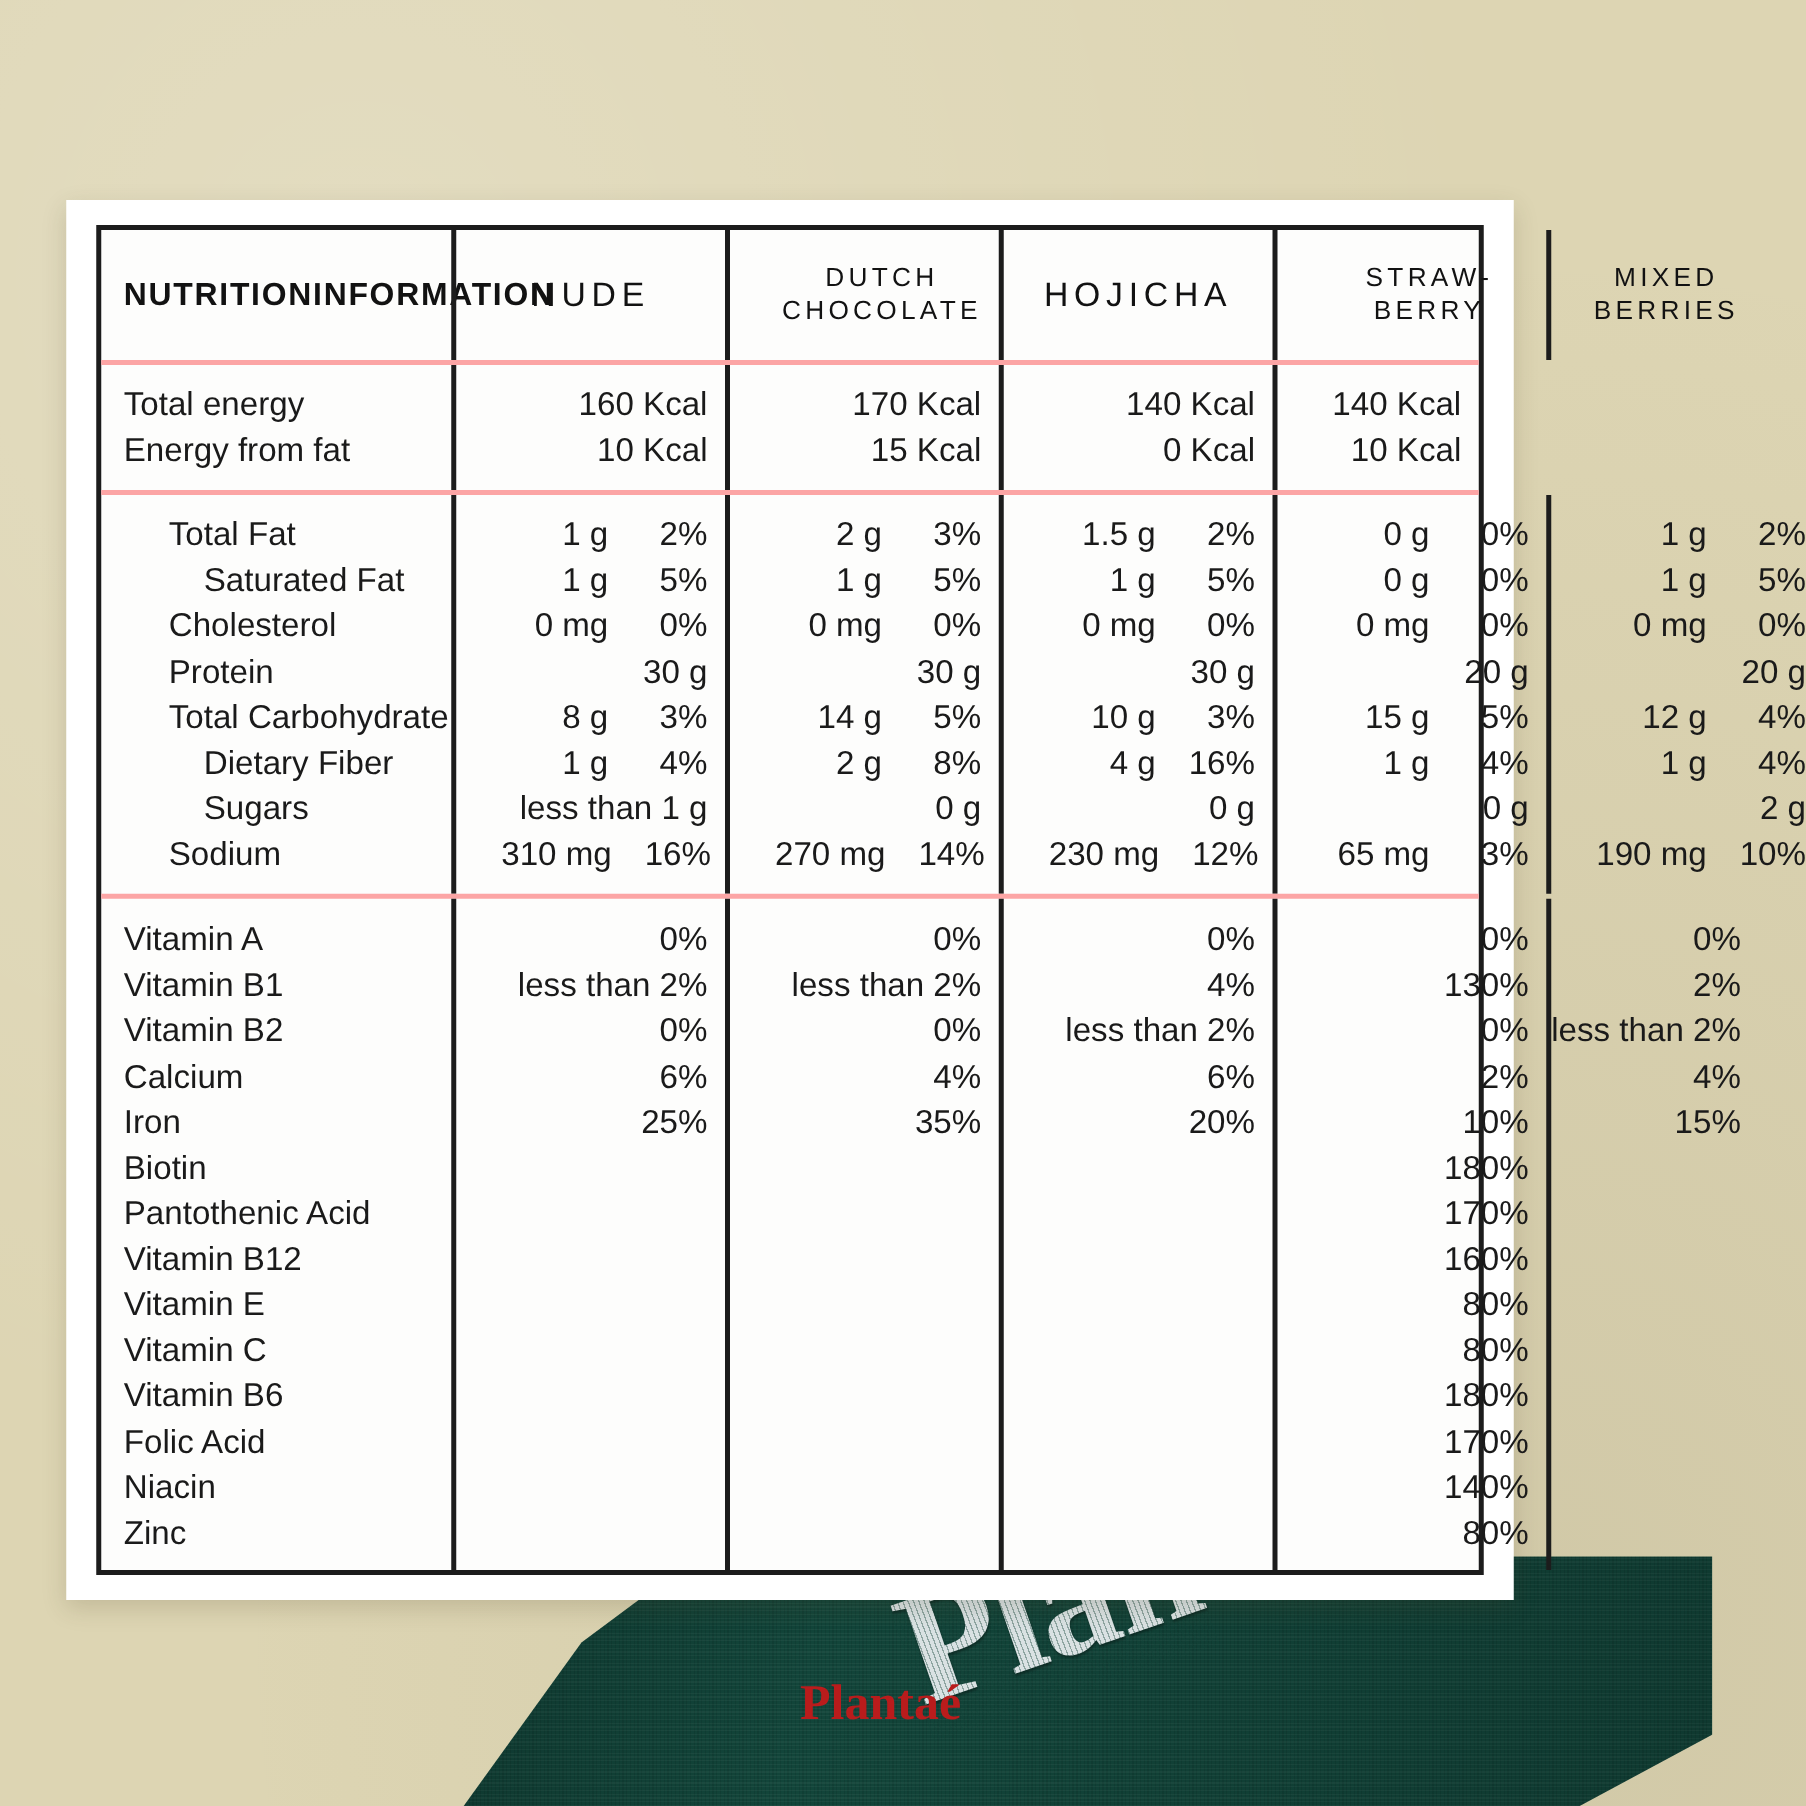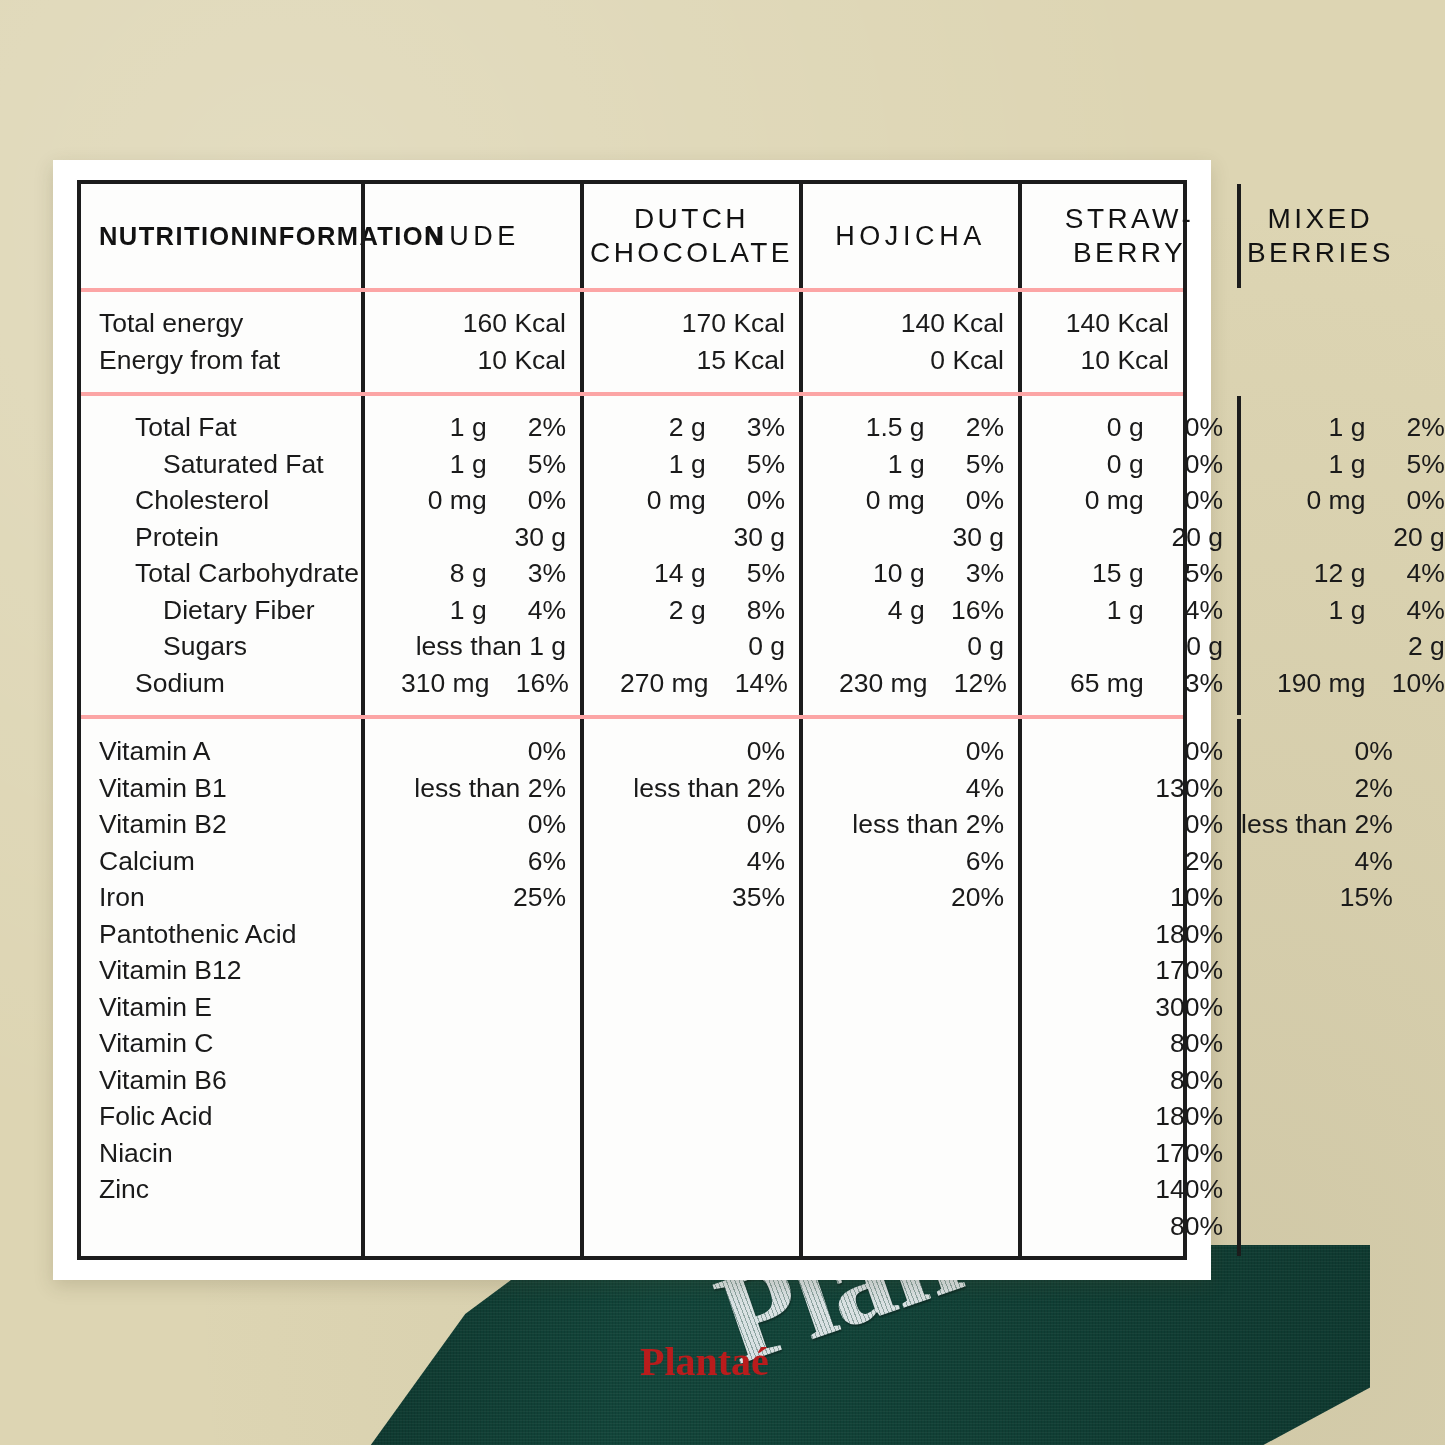--- a/index.html
+++ b/index.html
@@ -143,21 +143,21 @@
   .head-flavor {
     font-weight: 400;
     font-size: 27px;
     line-height: 1.22;
     letter-spacing: 4.6px;
     color: #121212;
     text-align: center;
     text-transform: uppercase;
     padding: 0 6px;
   }
-  .head-flavor.two-line { font-size: 28px; letter-spacing: 3.4px; }
+  .head-flavor.two-line { font-size: 21px; letter-spacing: 3.4px; margin-left: 28px; }
   .head-flavor .ln { display: block; }
 
   
   .rows {
     padding: 11px 0 11px 0;
     display: flex;
     flex-direction: column;
   }
   .rows .r {
     height: 36.5px;
@@ -339,20 +339,21 @@
         </div>
       </div>
       <div class="band band-vits">
         <div class="col col-label">
           <div class="rows">
             <div class="r">Vitamin A</div>
             <div class="r">Vitamin B1</div>
             <div class="r">Vitamin B2</div>
             <div class="r">Calcium</div>
             <div class="r">Iron</div>
+            <div class="r">Biotin</div>
             <div class="r">Pantothenic Acid</div>
             <div class="r">Vitamin B12</div>
             <div class="r">Vitamin E</div>
             <div class="r">Vitamin C</div>
             <div class="r">Vitamin B6</div>
             <div class="r">Folic Acid</div>
             <div class="r">Niacin</div>
             <div class="r">Zinc</div>
           </div>
         </div>
@@ -412,21 +413,21 @@
         </div>
         <div class="col col-val">
           <div class="rows">
             <div class="r"><span class="pct wide">0%</span></div>
             <div class="r"><span class="pct wide">130%</span></div>
             <div class="r"><span class="pct wide">0%</span></div>
             <div class="r"><span class="pct wide">2%</span></div>
             <div class="r"><span class="pct wide">10%</span></div>
             <div class="r"><span class="pct wide">180%</span></div>
             <div class="r"><span class="pct wide">170%</span></div>
-            <div class="r"><span class="pct wide">300%</span></div>
+            <div class="r"><span class="pct wide">160%</span></div>
             <div class="r"><span class="pct wide">80%</span></div>
             <div class="r"><span class="pct wide">80%</span></div>
             <div class="r"><span class="pct wide">180%</span></div>
             <div class="r"><span class="pct wide">170%</span></div>
             <div class="r"><span class="pct wide">140%</span></div>
             <div class="r"><span class="pct wide">80%</span></div>
           </div>
         </div>
         <div class="col col-val">
           <div class="rows">

